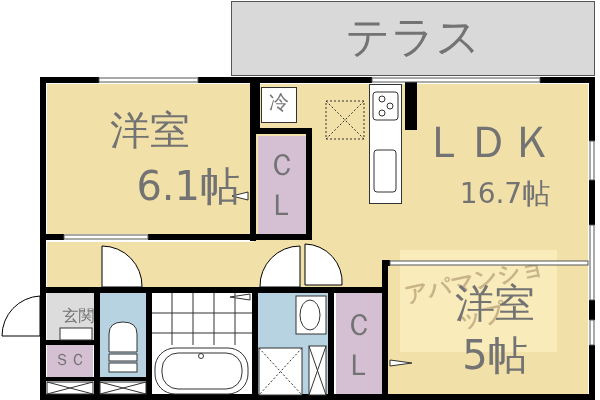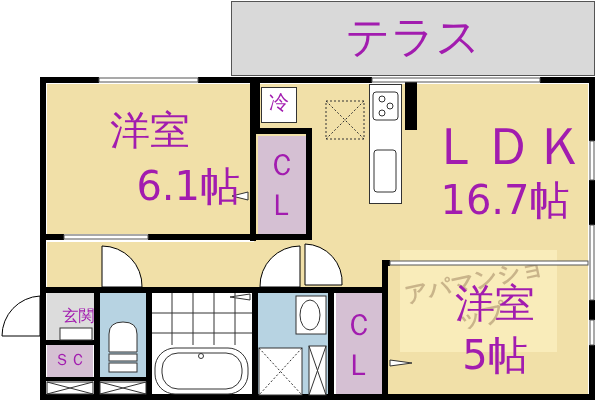--- a/index.html
+++ b/index.html
@@ -1,18 +1,18 @@
 <!DOCTYPE html>
 <html><head>
 <meta charset="utf-8">
 <style>
   html,body{margin:0;padding:0;}
   body{width:600px;height:400px;position:relative;overflow:hidden;background:#ffffff;font-family:"DejaVu Sans","Liberation Sans",sans-serif;}
   .abs{position:absolute;box-sizing:border-box;}
-  .label{position:absolute;color:#a21caf;text-align:center;line-height:1;white-space:nowrap;}
+  .label{position:absolute;color:#737373;text-align:center;line-height:1;white-space:nowrap;}
   svg{position:absolute;left:0;top:0;}
 </style>
 </head>
 <body>
 
 <div class="abs" style="left:231px;top:1px;width:364px;height:75px;background:#d9d9d9;border:1px solid #555;"></div>
 <div class="label" style="left:231px;top:15px;width:364px;font-size:44px;">テラス</div>
 
 <div class="abs" style="left:47px;top:84px;width:205px;height:150px;background:#f1e0a8;"></div>
 <div class="abs" style="left:254px;top:84px;width:334px;height:180px;background:#f1e0a8;"></div>
@@ -137,22 +137,22 @@
   <rect x="60" y="328" width="32" height="12" fill="#fff" stroke="#333"></rect>
 
   <polygon points="248,200 232,196 248,192" fill="#fff" stroke="#333"></polygon>
   <polygon points="390,360 412,363 390,366" fill="#fff" stroke="#333"></polygon>
   <polygon points="250,300 230,297 250,294" fill="#fff" stroke="#333"></polygon>
 </svg>
 
 <div class="label" style="left:60px;top:110px;width:180px;font-size:40px;">洋室</div>
 <div class="label" style="left:60px;top:166px;width:180px;font-size:40px;text-align:right;">6.1帖</div>
 
-<div class="label" style="left:424px;top:120px;width:170px;font-size:52px;">ＬＤＫ</div>
-<div class="label" style="left:420px;top:180px;width:170px;font-size:40px;">16.7帖</div>
+<div class="label" style="left:404px;top:120px;width:170px;font-size:44px;">ＬＤＫ</div>
+<div class="label" style="left:420px;top:180px;width:170px;font-size:28px;">16.7帖</div>
 
 <div class="label" style="left:430px;top:283px;width:130px;font-size:40px;">洋室</div>
 <div class="label" style="left:430px;top:335px;width:130px;font-size:40px;">5帖</div>
 
 <div class="label" style="left:258px;top:150px;width:48px;font-size:30px;">Ｃ</div>
 <div class="label" style="left:258px;top:190px;width:48px;font-size:30px;">Ｌ</div>
 <div class="label" style="left:336px;top:310px;width:46px;font-size:30px;">Ｃ</div>
 <div class="label" style="left:336px;top:350px;width:46px;font-size:30px;">Ｌ</div>
 
 <div class="label" style="left:47px;top:308px;width:63px;font-size:16px;">玄関</div>

